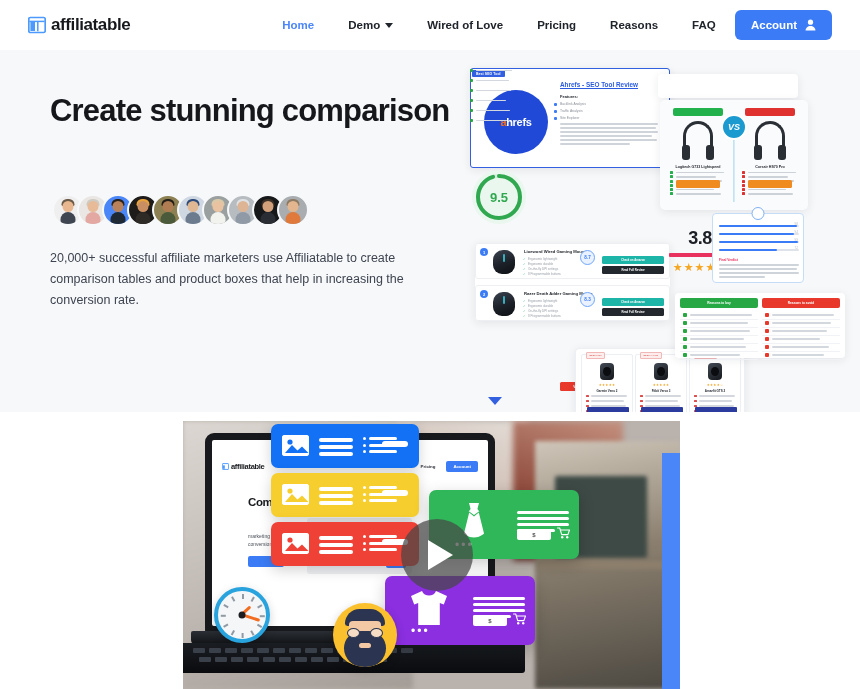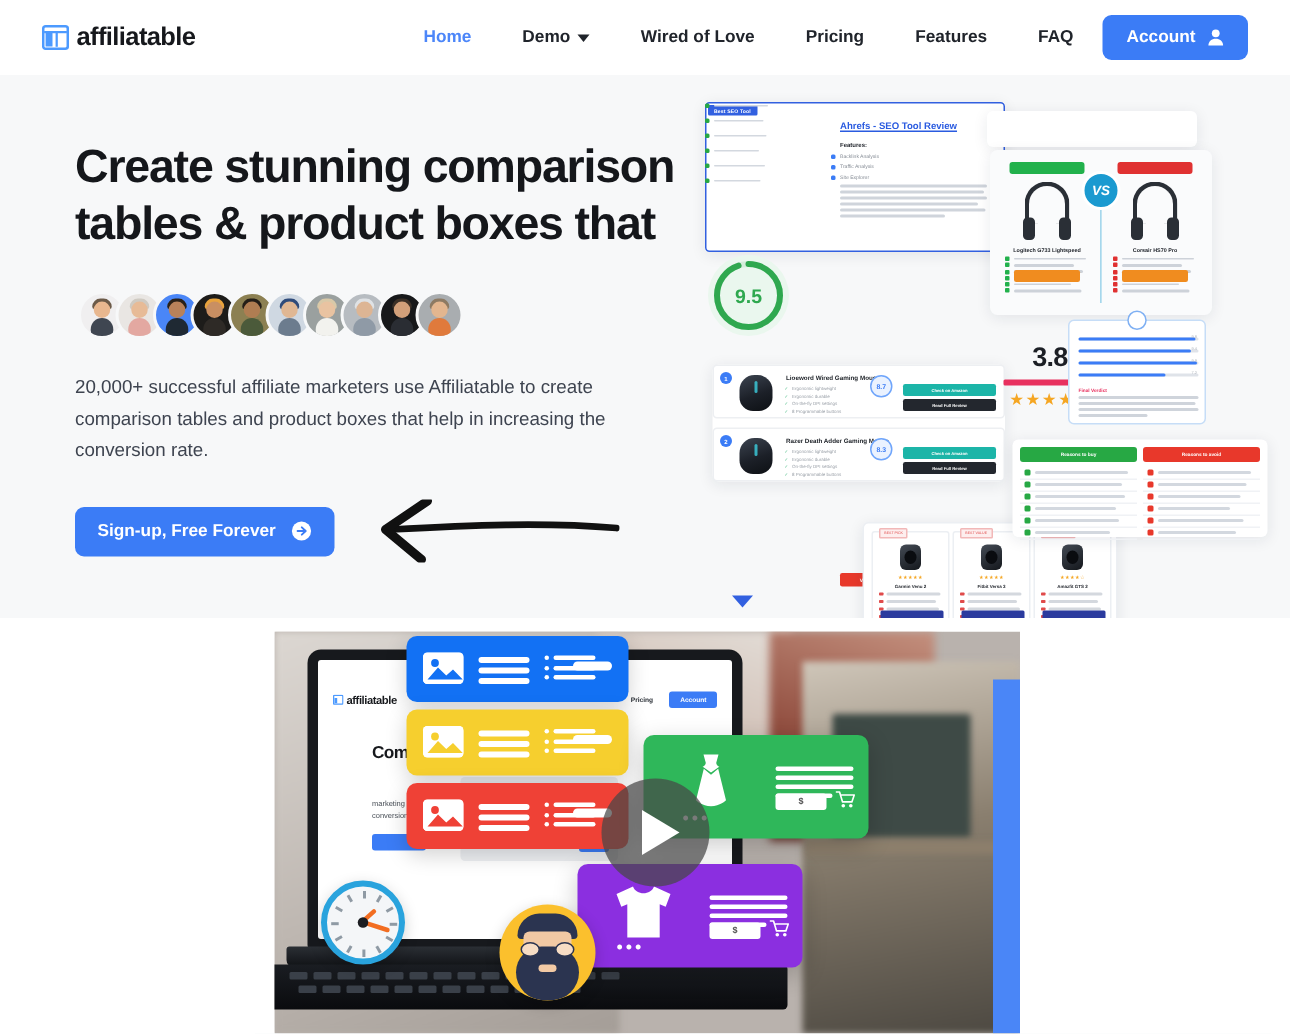--- a/index.html
+++ b/index.html
@@ -497,42 +497,42 @@
       <span>Demo</span>
       <span class="caret"></span>
     </div>
     <div class="nav-item">
       <span>Wired of Love</span>
     </div>
     <div class="nav-item">
       <span>Pricing</span>
     </div>
     <div class="nav-item">
-      <span>Features</span>
+      <span>Reasons</span>
     </div>
     <div class="nav-item">
       <span>FAQ</span>
     </div>
   </nav>
 
   <button class="account-btn">
     <span>Account</span>
     <svg class="user-icon" viewBox="0 0 11 12">
       <circle cx="5.5" cy="3.2" r="2.6" fill="#fff"></circle>
       <path d="M0.6 11.4c0-2.7 2.2-4.5 4.9-4.5s4.9 1.8 4.9 4.5z" fill="#fff"></path>
     </svg>
   </button>
 </div>
 
 <section class="hero">
 
   <div class="hero-left">
     <h1 class="headline">
       <span>Create stunning comparison</span><br>
-      <span>tables &amp; product boxes that</span><br>
+      <br>
     </h1>
 
     <div class="avatars">
       <div class="avatar" style="background:#f0eff0">
           <div class="hair" style="background:#6b5a48"></div>
           <div class="head" style="background:#e8b78f"></div>
           <div class="face" style="background:#3f4651"></div>
         </div>
       <div class="avatar" style="background:#e9e6e3">
           <div class="hair" style="background:#cfcac2"></div>
@@ -576,42 +576,32 @@
         </div>
       <div class="avatar" style="background:#a9adb0">
           <div class="hair" style="background:#8d7a63"></div>
           <div class="head" style="background:#e3b68f"></div>
           <div class="face" style="background:#e07a3c"></div>
         </div>
     </div>
 
     <p class="subcopy">20,000+ successful affiliate marketers use Affiliatable to create comparison tables and product boxes that help in increasing the conversion rate.</p>
 
-    <div class="cta-row">
-      <button class="cta-btn">
-        <span>Sign-up, Free Forever</span>
-        <svg class="arrow-circle" viewBox="0 0 14 14">
-          <circle cx="7" cy="7" r="6.4" fill="#fff"></circle>
-          <path d="M4.4 7h5M7.2 4.6L9.8 7 7.2 9.4" stroke="#3b7cf6" stroke-width="1.3" fill="none" stroke-linecap="round" stroke-linejoin="round"></path>
-        </svg>
-      </button>
-      <svg class="doodle-arrow" width="170" height="42" viewBox="0 0 170 42">
-        <path d="M168 19 C 120 15, 70 17, 18 20" stroke="#111" stroke-width="4.5" fill="none" stroke-linecap="round"></path>
-        <path d="M42 1 L 14 20 L 38 40" stroke="#111" stroke-width="6" fill="none" stroke-linecap="round" stroke-linejoin="round"></path>
-      </svg>
-    </div>
   </div>
 
   <div class="hero-right">
 
     <div class="mini topcard shadow"></div>
 
     
     <div class="pb shadow">
       <div class="pb-badge">Best SEO Tool</div>
+      <div class="pb-circle">
+          <span><i>a</i>hrefs</span>
+        </div>
       <div class="pb-title">Ahrefs - SEO Tool Review</div>
       <div class="pb-feat">Features:</div>
       <div class="pb-li" style="top:34px">Backlink Analysis</div>
       <div class="pb-li" style="top:41px">Traffic Analysis</div>
       <div class="pb-li" style="top:48px">Site Explorer</div>
       <div class="pb-para">
         <div class="ln" style="width:98px"></div>
           <div class="ln" style="width:96px"></div>
         <div class="ln" style="width:98px"></div>
           <div class="ln" style="width:92px"></div>

